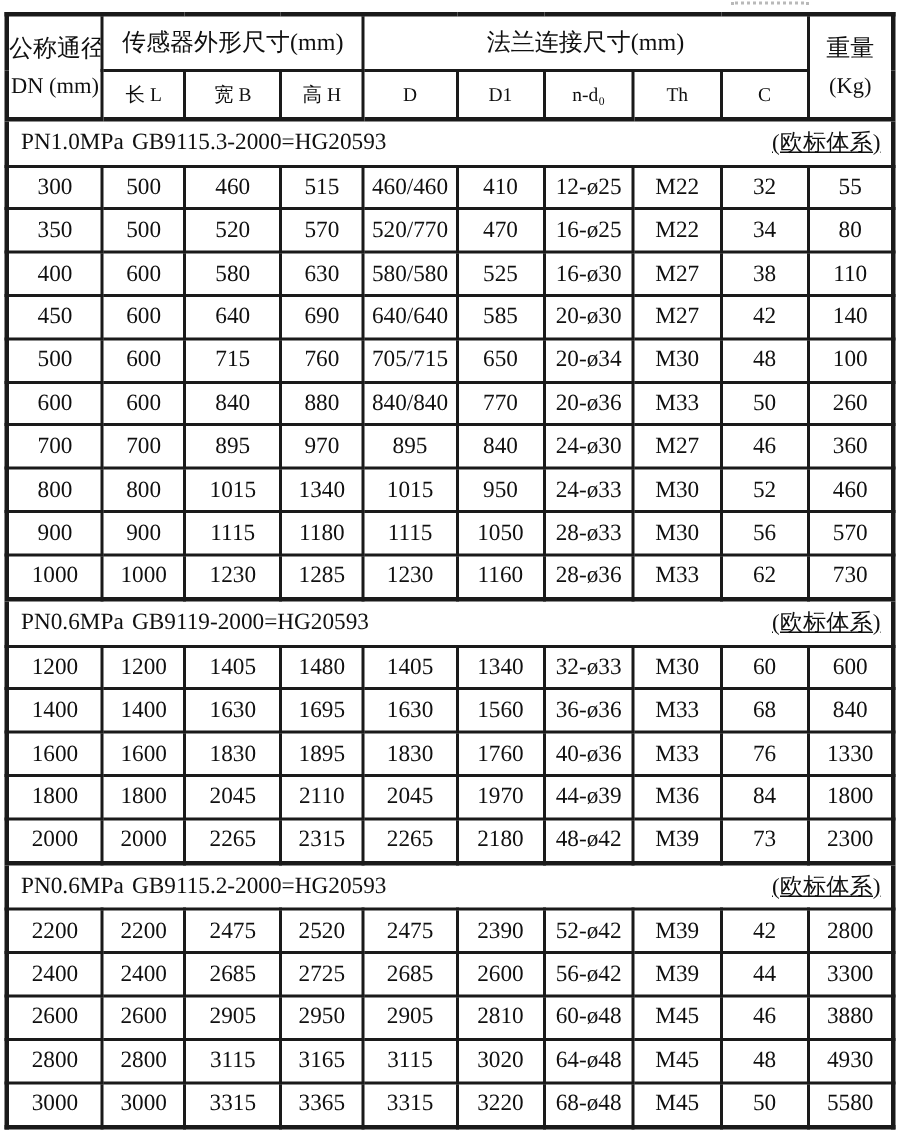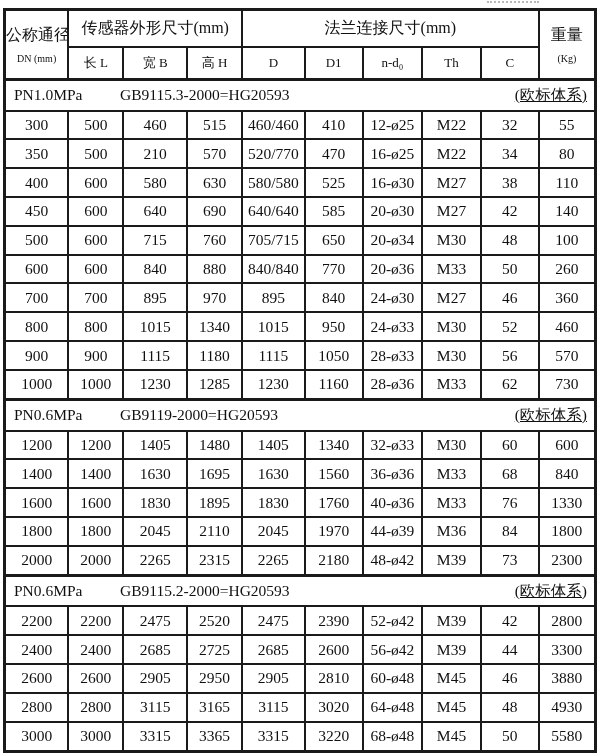--- a/index.html
+++ b/index.html
@@ -42,32 +42,31 @@
     font-size: 15.5px;
     overflow: hidden;
     white-space: nowrap;
   }
   tr.h1 { height: 37px; }
   tr.h2 { height: 33px; }
   tr.h1 th { font-size: 16px; }
   tr.h2 th { font-size: 13px; border-bottom-width: 3px; }
   th.rs { border-bottom-width: 3px; }
   th.rs .line1 { margin-bottom: 7px; }
-  th.rs .line2 { font-size: 10px; }
+  th.rs .line2 { font-size: 15px; }
   tr.section-row { height: 31px; }
   tr.section-row td {
     border-top-width: 3px;
     border-bottom-width: 2px;
     text-align: left;
   }
   .section-wrap {
     display: flex;
     align-items: center;
     width: 100%;
-    gap: 32px;
   }
   .sec-pressure {
     padding-left: 8px;
     width: 68px;
     flex: 0 0 auto;
   }
   .sec-standard { flex: 1 1 auto; text-align: left; padding-left: 6px; }
   .sec-note { flex: 0 0 auto; padding-right: 7px; text-decoration: underline; }
 </style>
 </head>
@@ -130,21 +129,21 @@
         <td>460/460</td>
         <td>410</td>
         <td>12-ø25</td>
         <td>M22</td>
         <td>32</td>
         <td>55</td>
       </tr>
       <tr>
         <td>350</td>
         <td>500</td>
-        <td>210</td>
+        <td>520</td>
         <td>570</td>
         <td>520/770</td>
         <td>470</td>
         <td>16-ø25</td>
         <td>M22</td>
         <td>34</td>
         <td>80</td>
       </tr>
       <tr>
         <td>400</td>

